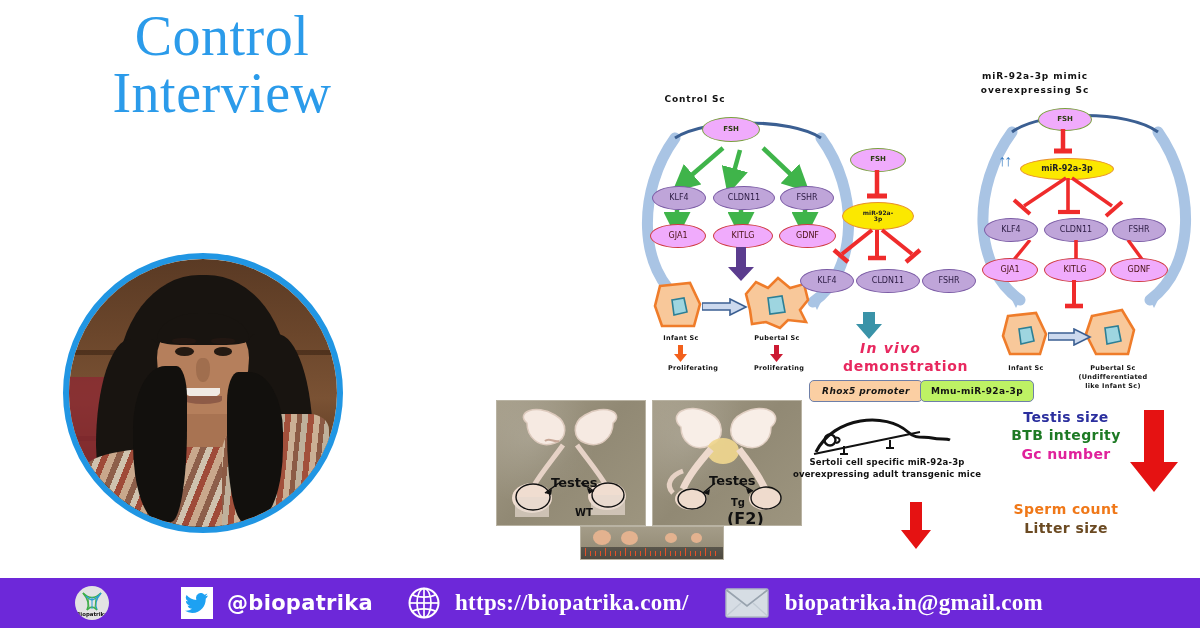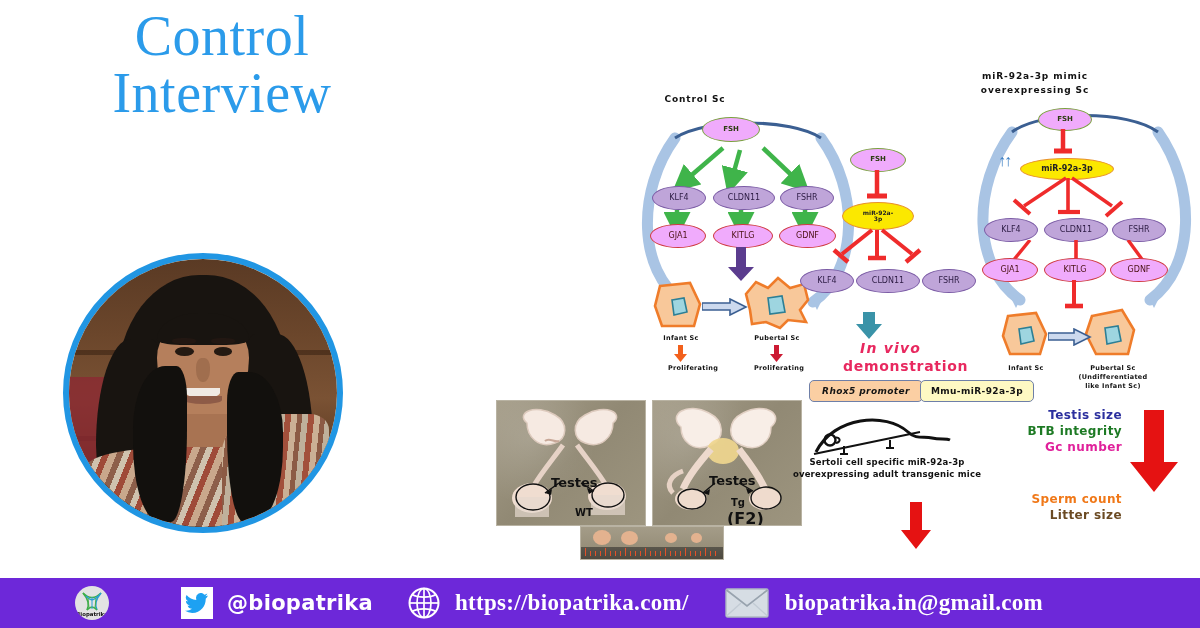--- a/index.html
+++ b/index.html
@@ -80,39 +80,39 @@
   .smalltxt{position:absolute;font-family:"DejaVu Sans",sans-serif;font-size:6.5px;
     font-weight:700;color:#111;text-align:center;line-height:1.25;letter-spacing:.3px;}
   .invivo-t1{position:absolute;font-family:"DejaVu Sans",sans-serif;font-style:italic;
     font-weight:700;color:#e8285f;font-size:14px;letter-spacing:1.2px;}
   .invivo-t2{position:absolute;font-family:"DejaVu Sans",sans-serif;
     font-weight:700;color:#e8285f;font-size:14px;letter-spacing:.7px;}
   .tagbox{position:absolute;display:flex;align-items:center;justify-content:center;
     font-family:"DejaVu Sans",sans-serif;font-weight:700;font-size:9px;
     border-radius:5px;letter-spacing:.4px;}
   .tag-orange{background:#fbcfa3;border:1.6px solid #6e7fa8;color:#141414;font-style:italic;}
-  .tag-blue{background:#fef9c3;border:1.6px solid #6e7fa8;color:#141414;}
+  .tag-blue{background:#bef264;border:1.6px solid #6e7fa8;color:#141414;}
 
   .photo-panel{position:absolute;background:#9a9484;overflow:hidden;border:1px solid #b9b3a3;}
   .pp-bg{position:absolute;inset:0;
     background:
       radial-gradient(circle at 22% 30%, rgba(255,255,255,.14), transparent 46%),
       linear-gradient(135deg,#a49c88 0%,#918974 48%,#9d957f 100%);}
   .pp-lbl{position:absolute;font-family:"DejaVu Sans",sans-serif;font-weight:700;
     font-size:13px;color:#111;}
 
   .ruler-strip{position:absolute;overflow:hidden;border:1px solid #b9b3a3;}
   .ruler-bg{position:absolute;inset:0;background:linear-gradient(180deg,#a49c88 0%,#978f7a 62%,#5a564c 62%,#4d493f 100%);}
   .rt-ball{position:absolute;background:#e3b28f;border-radius:50%;}
 
   .mouse-cap{position:absolute;font-family:"DejaVu Sans",sans-serif;font-weight:700;
     font-size:8.5px;color:#111;text-align:center;line-height:1.45;letter-spacing:.2px;}
 
   .metric{position:absolute;font-family:"DejaVu Sans",sans-serif;font-weight:700;
-    font-size:12px;letter-spacing:.4px;text-align:right;line-height:1.32;}
+    font-size:14px;letter-spacing:.4px;text-align:center;line-height:1.32;}
 
   .infertile{position:absolute;background:#fbe800;border:2px solid #f0a017;
     color:#cc1111;font-family:"DejaVu Sans",sans-serif;font-weight:700;font-size:16px;
     letter-spacing:2px;display:flex;align-items:center;justify-content:center;}
 
   
   .footer{position:absolute;left:0;bottom:0;width:1200px;height:50px;background:#6d28d9;
     display:flex;align-items:center;}
   .f-item{display:flex;align-items:center;color:#fff;}
   .f-text{font-family:"Liberation Serif", serif;font-weight:700;font-size:23px;color:#fff;

